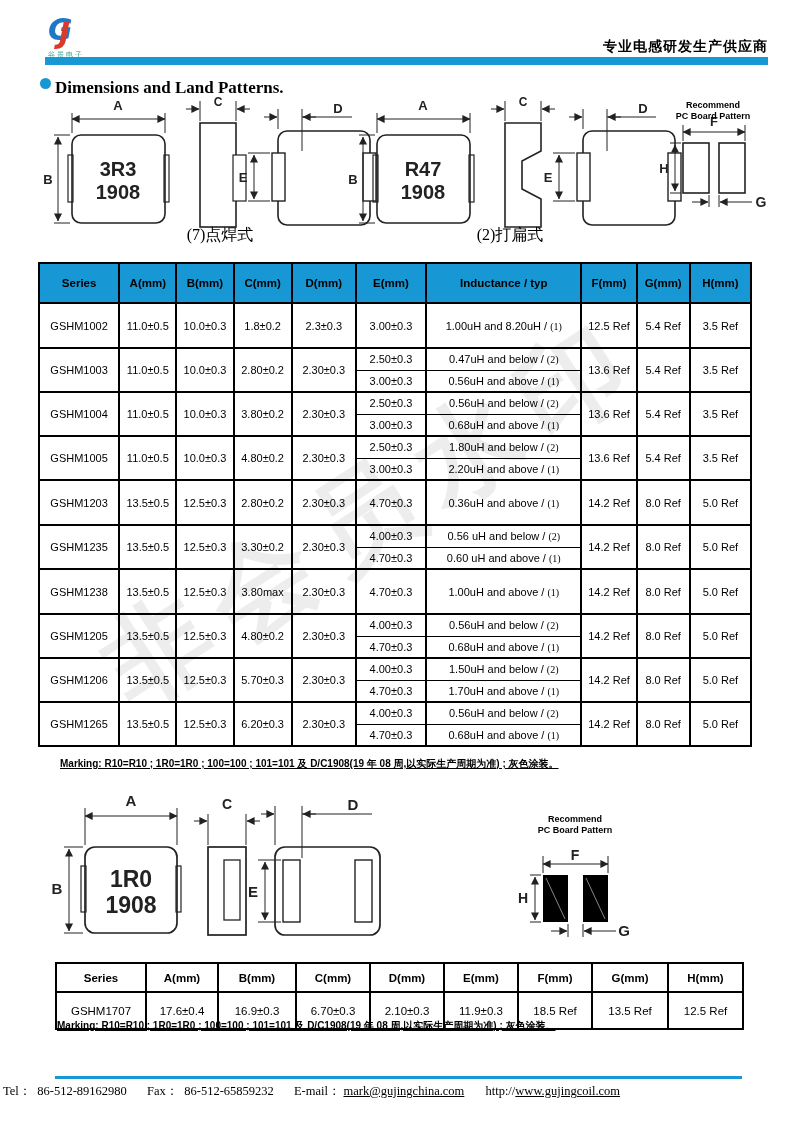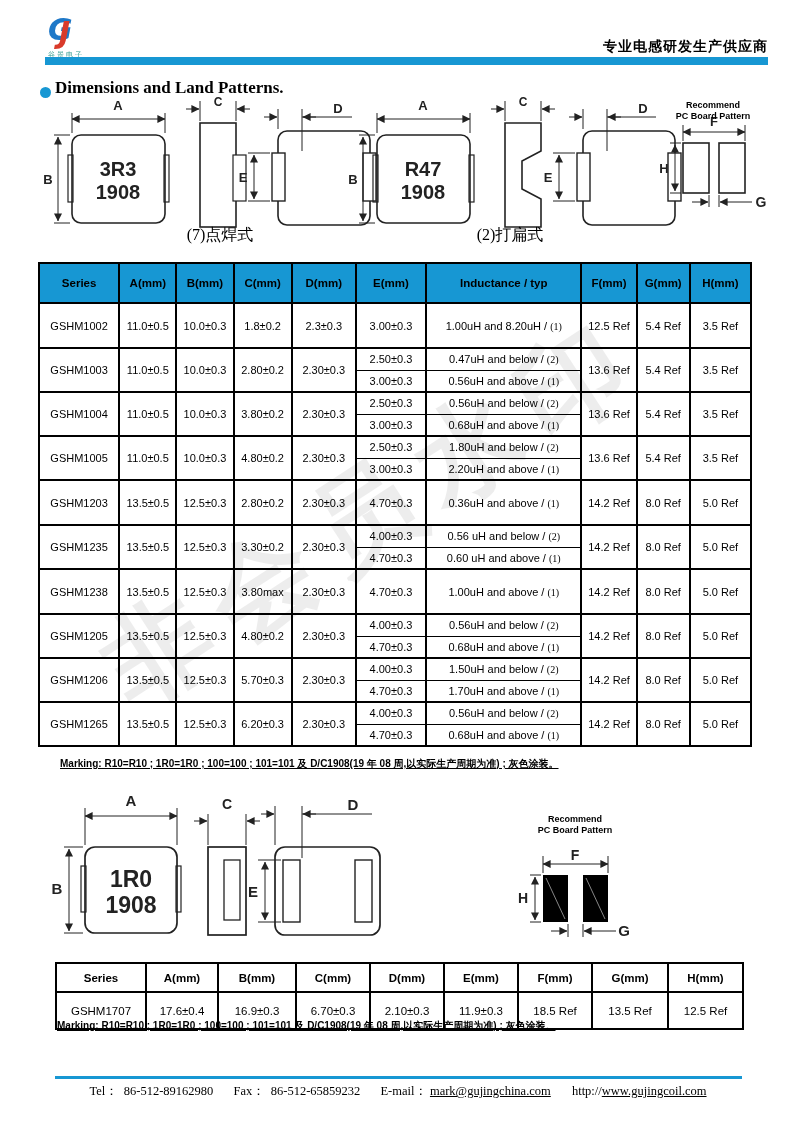--- a/index.html
+++ b/index.html
@@ -8,21 +8,21 @@
   
   .logo{position:absolute;left:48px;top:12px;width:70px;height:50px;}
   .logo-mark{position:relative;width:46px;height:34px;}
   .lg-g{position:absolute;left:0;top:0;font:italic 700 30px "DejaVu Sans",sans-serif;color:#1e78c8;}
   .lg-j{position:absolute;left:11px;top:3px;font:italic 700 30px "DejaVu Sans",sans-serif;color:#d93a2b;}
   .logo-sub{position:absolute;left:0;top:38px;font-size:7px;color:#2f9b8f;letter-spacing:2px;white-space:nowrap;}
   .tagline{position:absolute;right:25px;top:38px;font-size:14px;font-weight:700;letter-spacing:1px;}
   .blue-bar{position:absolute;left:45px;top:57px;width:723px;height:8px;background:#1797d3;}
   
   .sec-title{position:absolute;left:40px;top:78px;font-family:"Liberation Serif",serif;
-             font-weight:700;font-size:17px;display:flex;align-items:flex-end;gap:4px;}
+             font-weight:700;font-size:17px;display:flex;align-items:flex-start;gap:4px;}
   .bullet{width:11px;height:11px;border-radius:50%;background:#1797d3;display:inline-block;}
   
   svg{position:absolute;}
   svg text{font-family:"Liberation Sans",sans-serif;font-weight:600;fill:#222;}
   .cap{position:absolute;font-family:"Liberation Serif",serif;font-size:16px;text-align:center;}
   .pcb-title{position:absolute;font-size:9px;font-weight:700;text-align:center;line-height:1.25;}
   
   .watermark{position:absolute;left:115px;top:610px;z-index:0;font-size:105px;font-weight:700;
              color:rgba(0,0,0,0.07);letter-spacing:18px;white-space:nowrap;
              transform:rotate(-33deg);transform-origin:left center;pointer-events:none;}
@@ -39,21 +39,21 @@
   .note{font-family:"Liberation Serif",serif;font-size:10px;}
   .t2{left:55px;top:962px;width:687px;font-size:11.5px;}
   .t2 th,.t2 td{border:2px solid #000;text-align:center;vertical-align:middle;}
   .t2 thead tr{height:29px;}
   .t2 thead th{background:#fff;font-weight:700;}
   .t2 tbody tr{height:37px;}
   .marking{position:absolute;left:60px;font-size:10px;font-weight:700;white-space:nowrap;z-index:1;text-decoration:underline;}
   .mk1{top:757px;} .mk2{top:1019px;left:57px;}
   
   .footer-line{position:absolute;left:55px;top:1076px;width:687px;height:3px;background:#1797d3;}
-  .footer{position:absolute;left:0;top:1083px;width:100%;text-align:center;
+  .footer{position:absolute;left:0;top:1083px;width:100%;
           font-family:"Liberation Serif",serif;font-size:12.5px;}
   .footer span{margin:0 3px;}
   .link{text-decoration:underline;color:#000;cursor:pointer;}
 </style>
 </head>
 <body>
 
 <div class="page">
 
   <div class="logo">

